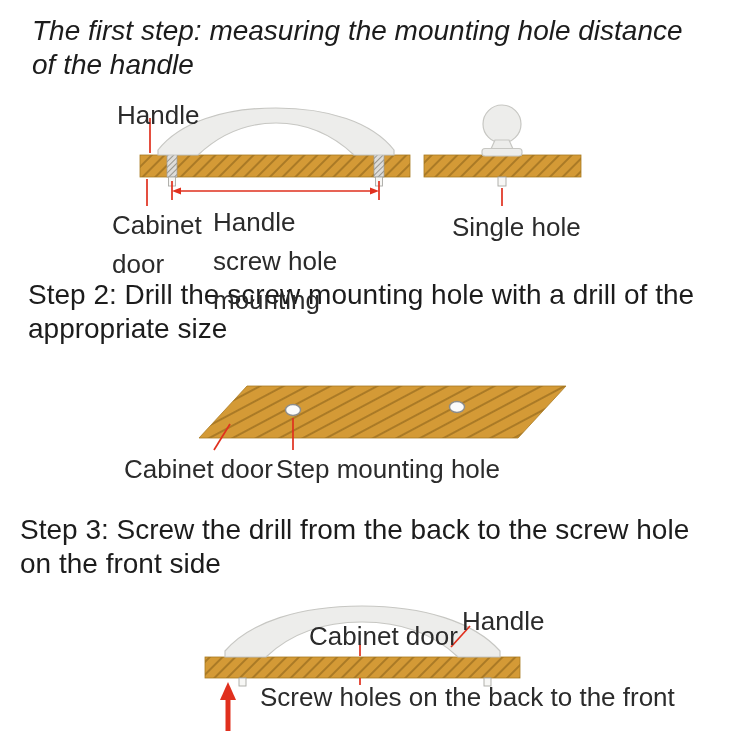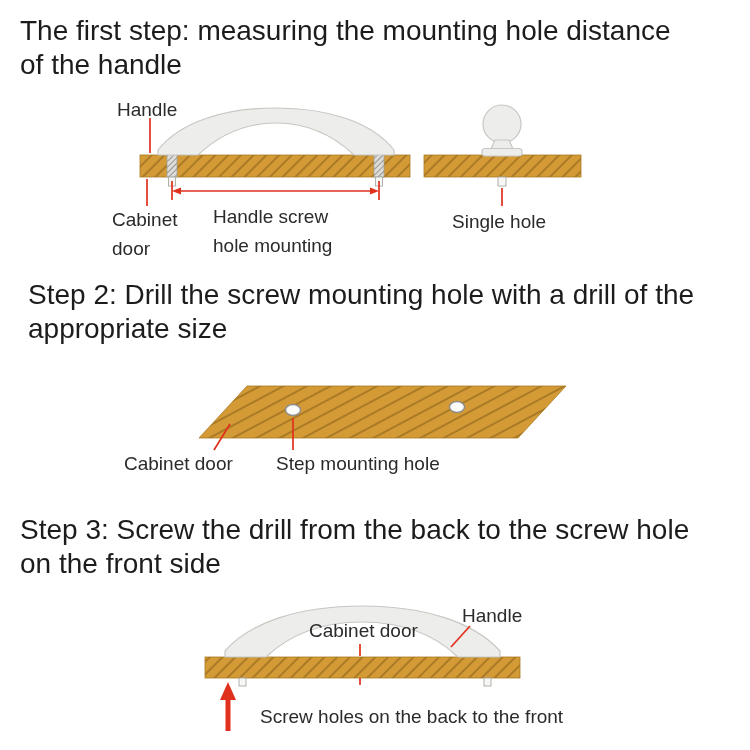--- a/index.html
+++ b/index.html
@@ -2,33 +2,33 @@
 <html style="--text: #1C1C1C; --wood: #D49A36; --wood-hatch: #8E651A; --handle-fill: #EDEDEB; --handle-stroke: #C7C7C3; --screw-fill: #DEDDDB; --screw-hatch: #97968F; --nub-fill: #F7F7F5; --nub-stroke: #A9A9A5; --hole-fill: #FBFBFA; --hole-stroke: #8D8D8B; --leader: #E0301E;"><head>
 <meta charset="utf-8">
 <style>
   html,body{margin:0;padding:0;background:#fff;}
   .canvas{
     position:relative;width:750px;height:750px;background:#fff;overflow:hidden;
     font-family:"Liberation Sans",sans-serif;color:var(--text,#1c1c1c);
   }
   .gfx{position:absolute;left:0;top:0;width:750px;height:750px;display:block;}
   .heading{position:absolute;font-size:28px;line-height:34px;color:var(--text,#1c1c1c);z-index:2;}
-  .h1{left:20px;top:14px;width:670px;}
+  .h1{left:32px;top:14px;width:670px;font-style:italic;}
   .h2{left:28px;top:278px;width:670px;}
   .h3{left:20px;top:513px;width:695px;}
-  .lbl{position:absolute;font-size:19px;line-height:1.5;color:#2b2b2b;z-index:2;}
+  .lbl{position:absolute;font-size:26px;line-height:1.5;color:#2b2b2b;z-index:2;}
   .lbl-s1-handle{left:117px;top:96px;}
   .lbl-s1-cabinet{left:112px;top:206px;width:92px;}
   .lbl-s1-distance{left:213px;top:203px;width:132px;}
   .lbl-s1-single{left:452px;top:208px;}
   .lbl-s2-cabinet{left:124px;top:450px;}
   .lbl-s2-hole{left:276px;top:450px;}
   .lbl-s3-cabinet{left:309px;top:617px;}
   .lbl-s3-handle{left:462px;top:602px;}
-  .lbl-s3-screwholes{left:260px;top:678px;margin-top:25px;}
+  .lbl-s3-screwholes{left:260px;top:678px;}
 
   
   .wood{fill:url(#woodHatch);stroke:#A87A22;stroke-width:.8;}
   .wood2{fill:url(#woodHatch2);stroke:#A87A22;stroke-width:.8;}
   .handle{fill:var(--handle-fill,#EDEDEB);stroke:var(--handle-stroke,#C7C7C3);stroke-width:1.2;}
   .screw{fill:url(#screwHatch);stroke:#9B9B99;stroke-width:.7;}
   .nub{fill:var(--nub-fill,#F7F7F5);stroke:var(--nub-stroke,#A9A9A5);stroke-width:.9;}
   .hole{fill:var(--hole-fill,#FBFBFA);stroke:var(--hole-stroke,#8D8D8B);stroke-width:1.4;}
   .leader{stroke:var(--leader,#E0301E);stroke-width:1.7;fill:none;}
   .leader-fill{fill:var(--leader,#E0301E);stroke:none;}

